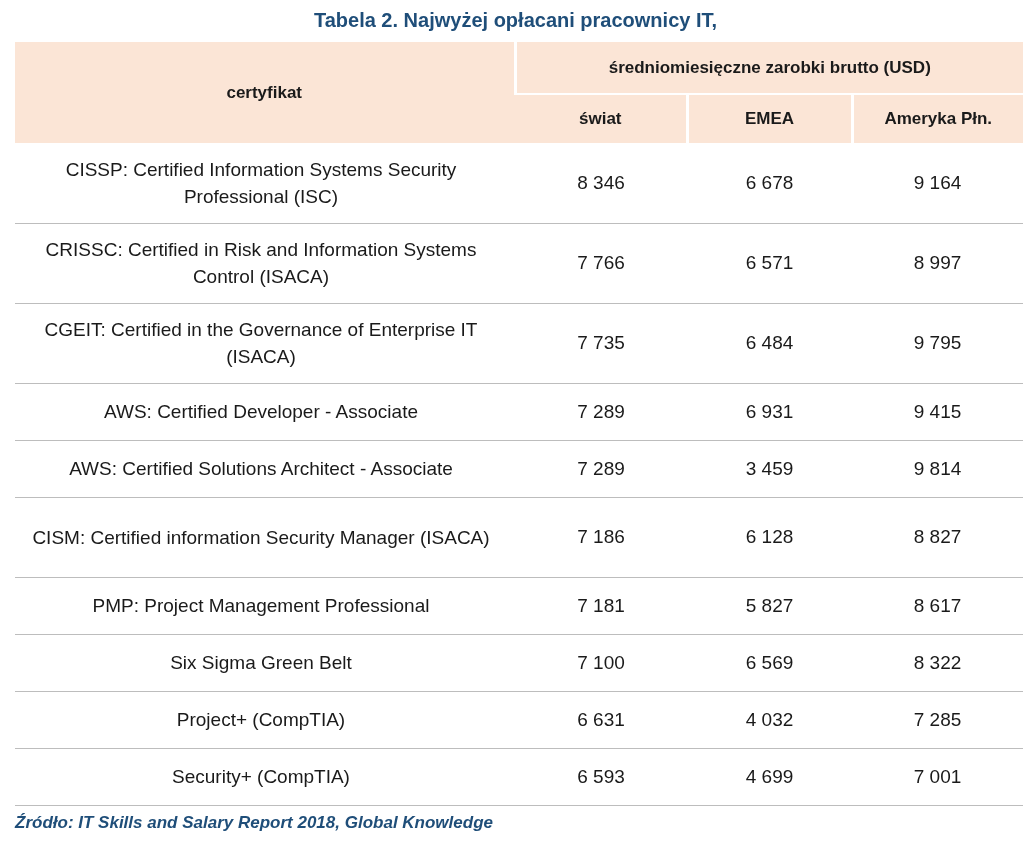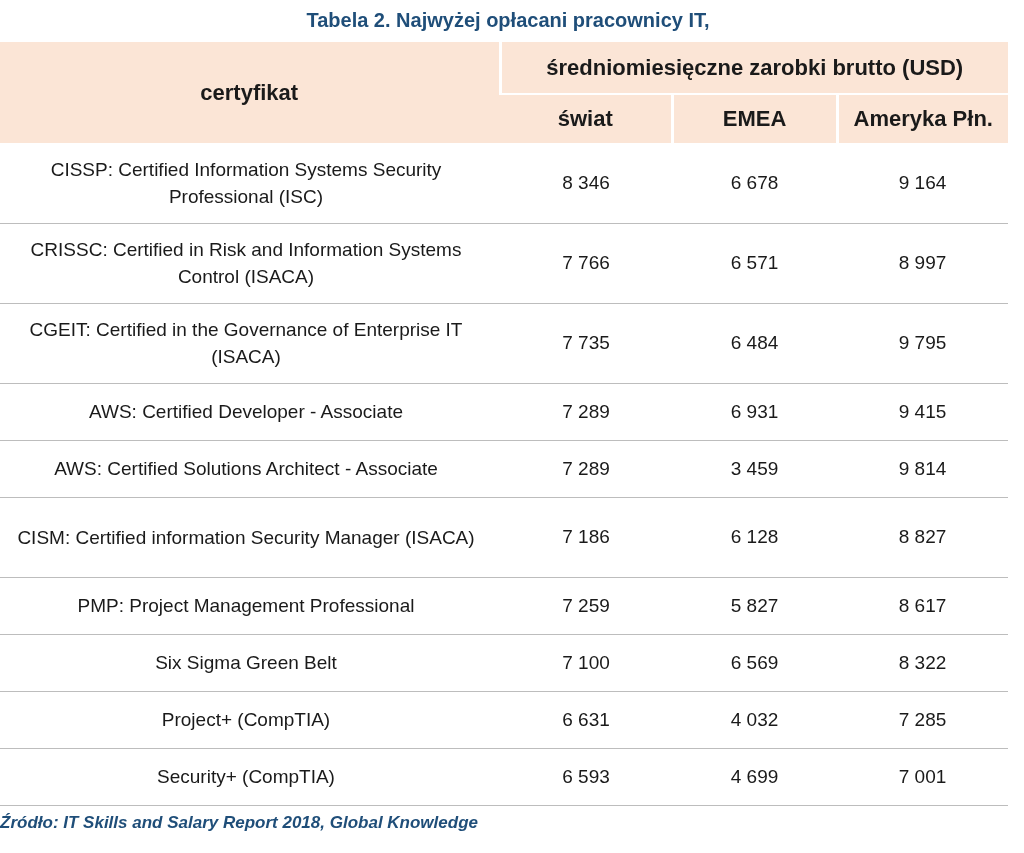--- a/index.html
+++ b/index.html
@@ -9,38 +9,38 @@
     --text:#1A1A1A;
   }
   *{box-sizing:border-box;margin:0;padding:0;}
   html,body{background:#ffffff;}
   body{
     width:1024px;height:853px;
     font-family:"Liberation Sans", sans-serif;
     color:var(--text);
     overflow:hidden;
   }
-  .page{width:1024px;padding:6px 8px 0 0;}
+  .page{width:1024px;padding:6px 8px 0 15px;}
   .title{
     text-align:center;
     color:var(--title_blue);
     font-weight:bold;
     font-size:20px;
     line-height:29px;
     margin-bottom:7px;
   }
   table.salary{
     width:1008px;
     border-collapse:collapse;
     table-layout:fixed;
   }
   thead th{
     background:var(--header_bg);
     font-weight:bold;
-    font-size:22px;
+    font-size:17px;
     color:#1A1A1A;
     text-align:center;
     vertical-align:middle;
   }
   .th-cert{height:101px;}
   .th-group{
     height:44px;
     border-left:3px solid #ffffff;
     border-bottom:2px solid #ffffff;
   }
@@ -134,21 +134,21 @@
         <td class="num">9 814</td>
       </tr>
       <tr class="tall">
         <td class="cert">CISM: Certified information Security Manager (ISACA)</td>
         <td class="num">7 186</td>
         <td class="num">6 128</td>
         <td class="num">8 827</td>
       </tr>
       <tr class="one">
         <td class="cert">PMP: Project Management Professional</td>
-        <td class="num">7 259</td>
+        <td class="num">7 181</td>
         <td class="num">5 827</td>
         <td class="num">8 617</td>
       </tr>
       <tr class="one">
         <td class="cert">Six Sigma Green Belt</td>
         <td class="num">7 100</td>
         <td class="num">6 569</td>
         <td class="num">8 322</td>
       </tr>
       <tr class="one">

